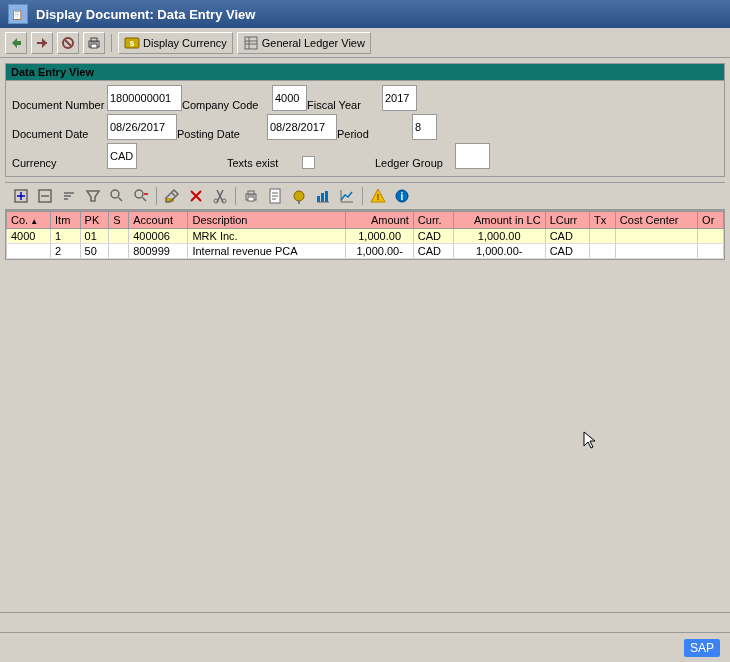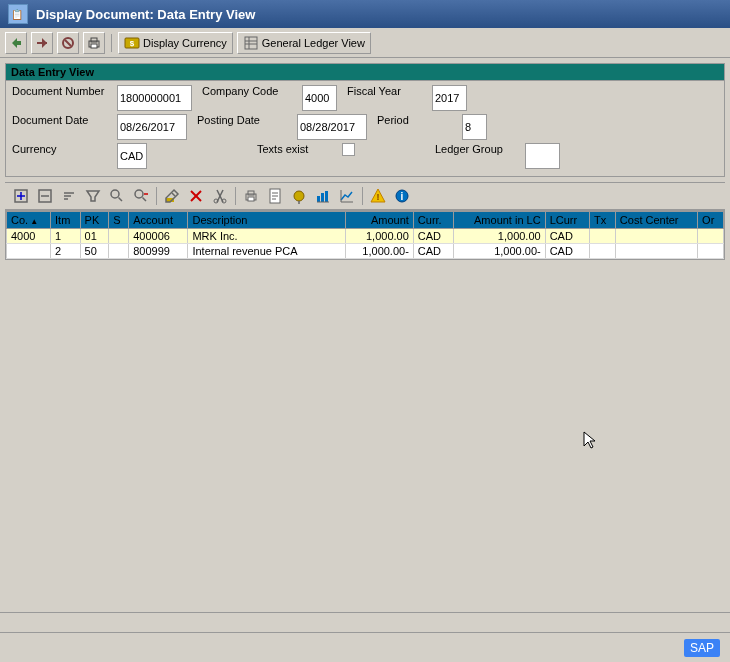--- a/index.html
+++ b/index.html
@@ -101,23 +101,22 @@
       padding: 2px 5px;
       font-weight: bold;
       font-size: 11px;
       border-bottom: 1px solid #999;
     }
     .panel-content {
       padding: 4px 6px;
     }
     .form-row {
       display: flex;
-      align-items: flex-start;
+      align-items: flex-end;
       margin-bottom: 3px;
-      gap: 10px;
     }
     .form-label {
       color: #000;
       font-size: 11px;
       min-width: 95px;
     }
     .form-input {
       background: #fff;
       border: 1px solid #999;
       height: 16px;
@@ -170,40 +169,40 @@
     thead tr {
       background: #d4d0c8;
     }
     th {
       border: 1px solid #999;
       padding: 2px 4px;
       text-align: left;
       font-weight: normal;
       white-space: nowrap;
       font-size: 11px;
-      background: #0369a1;
+      background: #fca5a5;
     }
     th.sort-indicator::after {
       content: ' ▲';
       font-size: 8px;
     }
     td {
       border: 1px solid #ccc;
       border-bottom: 1px solid #ddd;
       padding: 1px 4px;
       white-space: nowrap;
     }
     tr.row-yellow td {
       background: #ffffcc;
     }
     tr.row-white td {
       background: #ffffff;
     }
     td.amount {
-      text-align: right;
+      text-align: center;
     }
 
     
     .bottom-bar {
       position: absolute;
       bottom: 0;
       left: 0;
       width: 730px;
       height: 30px;
       background: #d4d0c8;

